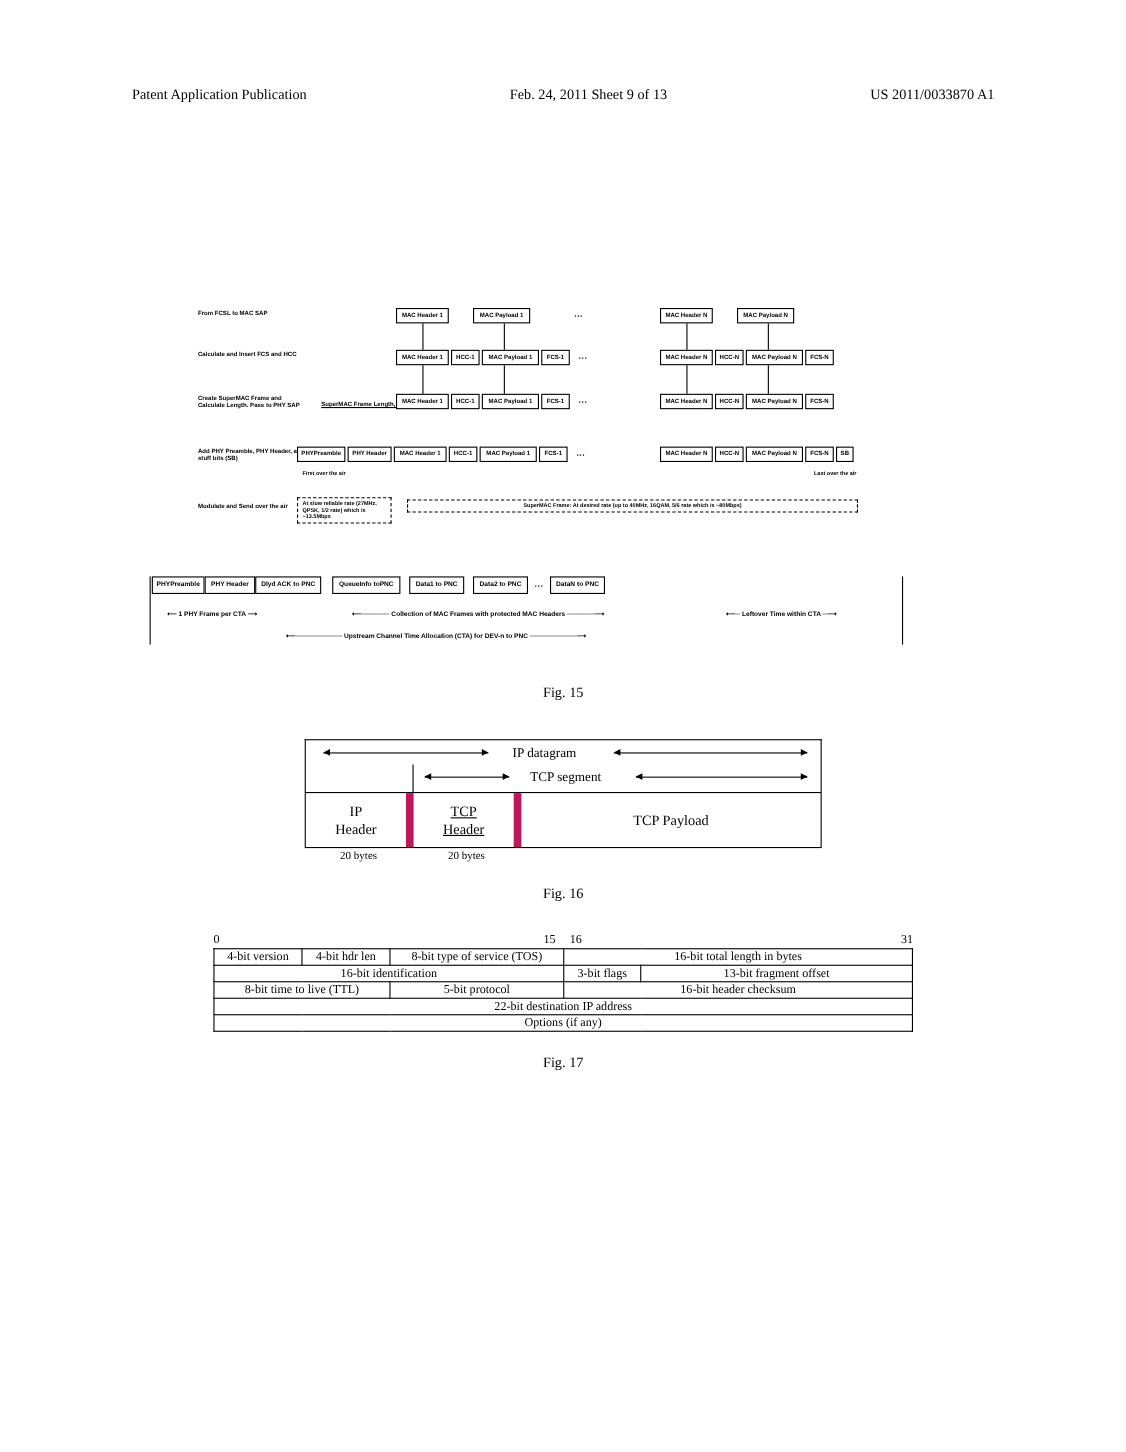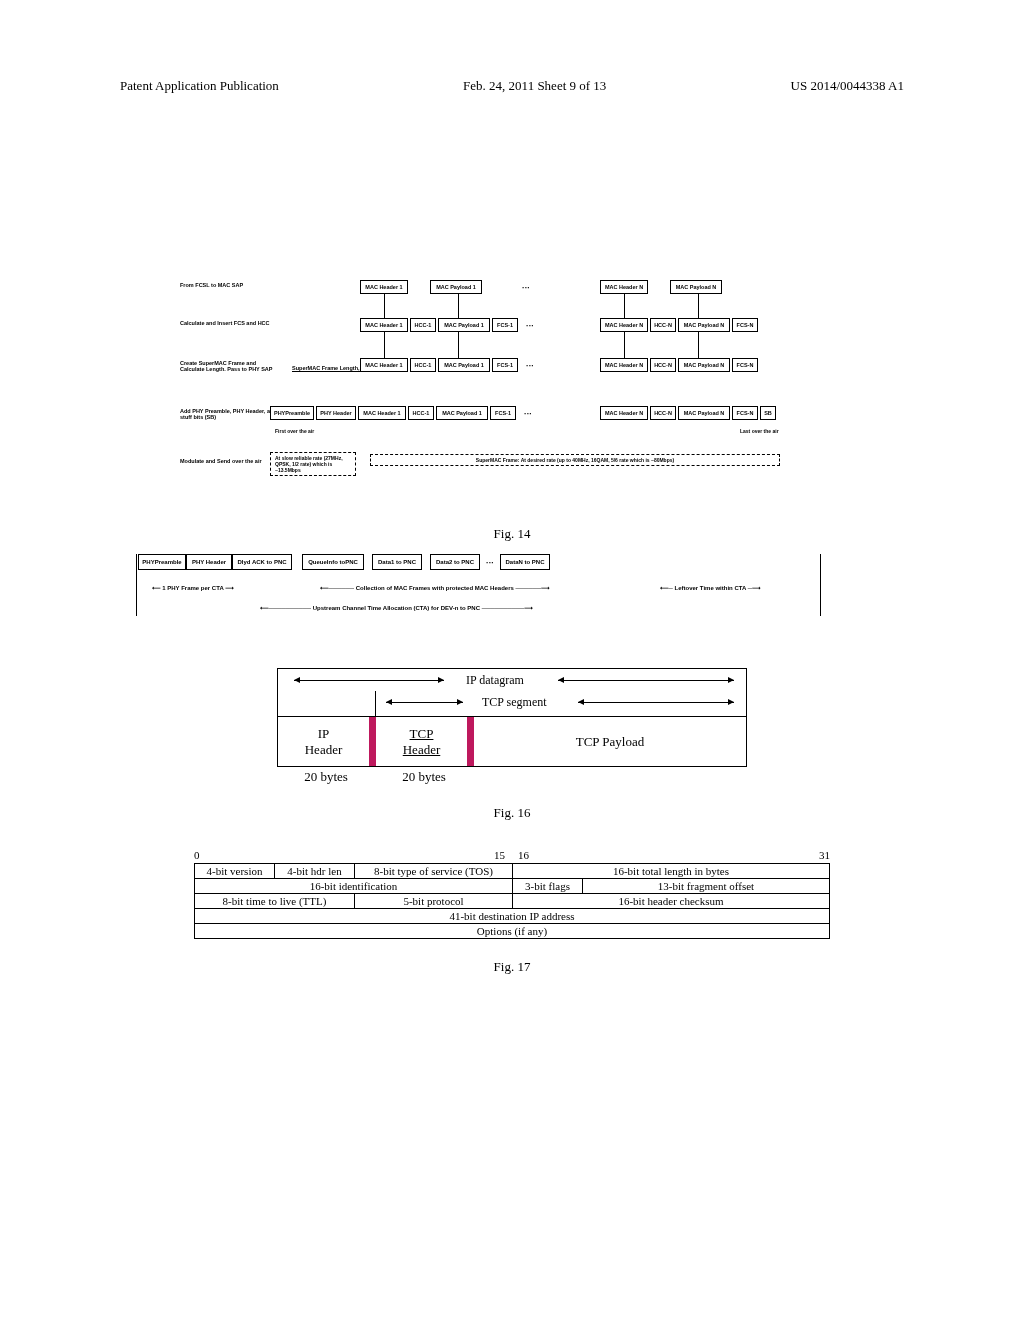--- a/index.html
+++ b/index.html
@@ -181,21 +181,21 @@
     text-align: center;
     font-size: 13px;
     display: flex;
     flex-direction: column;
     justify-content: center;
     line-height: 1.2;
   }
   .fig16 .boxes .cell:last-child { border-right: none; }
   .fig16 .byte-labels {
     display: flex;
-    font-size: 13px;
+    font-size: 10px;
     margin-top: 2px;
   }
 
   
   .fig17 {
     width: 636px;
     margin: 28px auto 0;
     font-family: "Times New Roman", serif;
     font-size: 11px;
   }
@@ -216,21 +216,21 @@
     font-size: 11px;
     height: 15px;
   }
 </style>
 </head>
 <body>
 
 <div class="page-header">
   <span class="left">Patent Application Publication</span>
   <span class="center">Feb. 24, 2011  Sheet 9 of 13</span>
-  <span class="right">US 2014/0044338 A1</span>
+  <span class="right">US 2011/0033870 A1</span>
 </div>
 
 <div class="content">
 
   <div class="fig14">
 
     <div class="row-label" style="top:2px;">From FCSL to MAC SAP</div>
     <div class="blocks" style="top:0; left:240px;">
       <div class="block" style="width:48px;">MAC Header 1</div>
       <div style="width:18px;"></div>
@@ -302,21 +302,20 @@
 
     <div class="connector" style="top:14px; left:264px; width:1px; height:24px;"></div>
     <div class="connector" style="top:14px; left:338px; width:1px; height:24px;"></div>
     <div class="connector" style="top:14px; left:504px; width:1px; height:24px;"></div>
     <div class="connector" style="top:14px; left:578px; width:1px; height:24px;"></div>
     <div class="connector" style="top:52px; left:264px; width:1px; height:26px;"></div>
     <div class="connector" style="top:52px; left:338px; width:1px; height:26px;"></div>
     <div class="connector" style="top:52px; left:504px; width:1px; height:26px;"></div>
     <div class="connector" style="top:52px; left:578px; width:1px; height:26px;"></div>
   </div>
-  <div class="fig-caption">Fig. 14</div>
 
   <div class="fig15">
     <div class="blocks" style="position:absolute; top:0; left:18px; display:flex;">
       <div class="block" style="width:48px;">PHYPreamble</div>
       <div class="block" style="width:46px;">PHY Header</div>
       <div class="block" style="width:60px;">Dlyd ACK to PNC</div>
       <div style="width:10px;"></div>
       <div class="block" style="width:62px;">QueueInfo toPNC</div>
       <div style="width:8px;"></div>
       <div class="block" style="width:50px;">Data1 to PNC</div>
@@ -334,20 +333,21 @@
     </div>
     <div class="arrow-label" style="top:30px; left:540px;">
       ⟵─ <span>Leftover Time within CTA</span> ─⟶
     </div>
     <div class="arrow-label" style="top:50px; left:140px;">
       ⟵────────── <span>Upstream Channel Time Allocation (CTA) for DEV-n to PNC</span> ──────────⟶
     </div>
     <div style="position:absolute; top:0; left:16px; width:1px; height:62px; background:#000;"></div>
     <div style="position:absolute; top:0; left:700px; width:1px; height:62px; background:#000;"></div>
   </div>
+  <div class="fig-caption" style="margin-top:18px;">Fig. 15</div>
 
   <div class="fig16">
     <div class="bracket-area">
       <div class="arrow-line" style="top:11px; left:16px; width:150px;"></div>
       <div class="bracket-label" style="top:4px; left:188px;">IP datagram</div>
       <div class="arrow-line" style="top:11px; left:280px; width:176px;"></div>
 
       <div style="position:absolute; top:22px; left:97px; width:1px; height:26px; background:#000;"></div>
 
       <div class="arrow-line" style="top:33px; left:108px; width:77px;"></div>
@@ -393,21 +393,21 @@
         <td colspan="3">16-bit identification</td>
         <td style="width:70px;">3-bit flags</td>
         <td>13-bit fragment offset</td>
       </tr>
       <tr>
         <td colspan="2">8-bit time to live (TTL)</td>
         <td>5-bit protocol</td>
         <td colspan="2">16-bit header checksum</td>
       </tr>
       <tr>
-        <td colspan="5">41-bit destination IP address</td>
+        <td colspan="5">22-bit destination IP address</td>
       </tr>
       <tr>
         <td colspan="5">Options (if any)</td>
       </tr>
     </tbody>
       </table>
   </div>
   <div class="fig-caption" style="margin-top:20px;">Fig. 17</div>
 
 </div>

